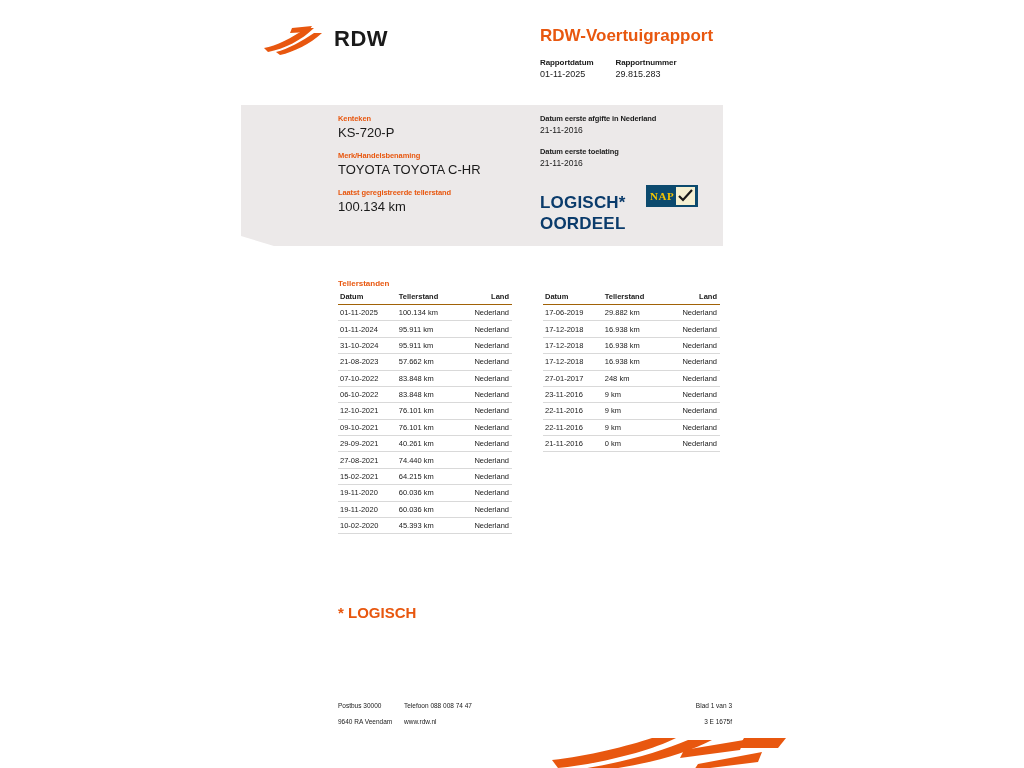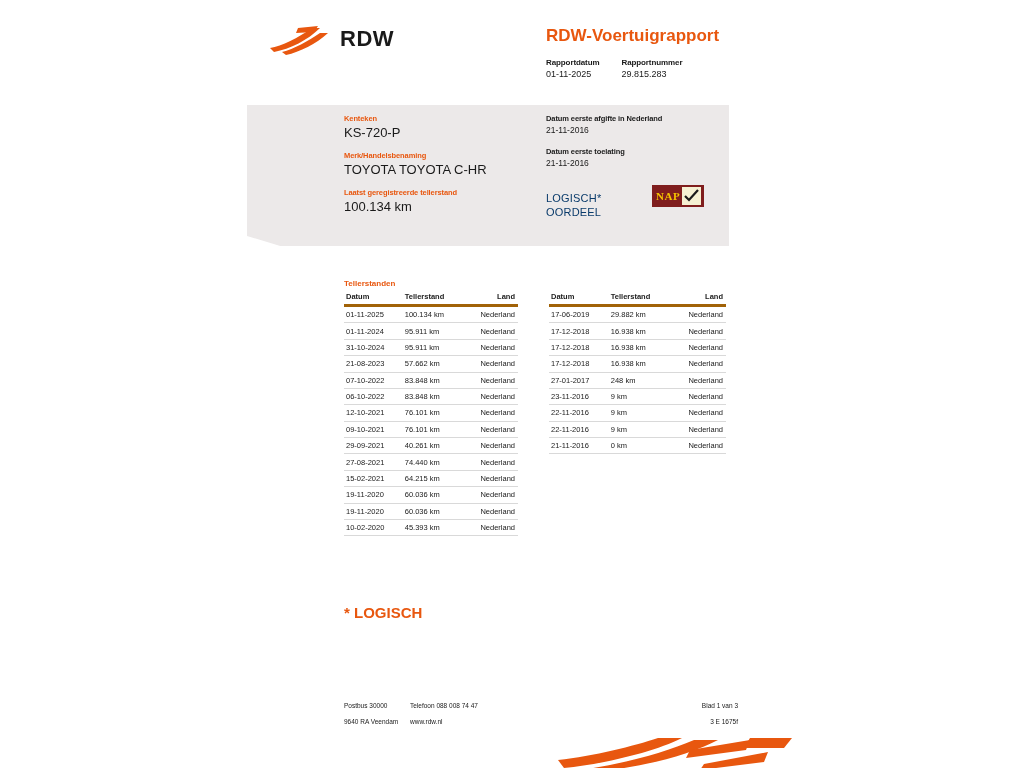--- a/index.html
+++ b/index.html
@@ -9,21 +9,20 @@
     width: 1024px;
     height: 768px;
     overflow: hidden;
     font-family: "Liberation Sans", sans-serif;
     color: #1a1a1a;
   }
   .page {
     position: relative;
     width: 860px;
     height: 768px;
-    margin-left: 6px;
   }
   
   .brand {
     position: absolute;
     left: 262px;
     top: 22px;
     display: flex;
     align-items: center;
     gap: 10px;
   }
@@ -117,33 +116,33 @@
   .field-label-dark.first { margin-top: 0; }
   .field-value-sm {
     font-size: 8.5px;
     color: #1a1a1a;
     margin-top: 2px;
   }
   .verdict {
     position: absolute;
     left: 540px;
     top: 192px;
-    font-size: 11px;
-    font-weight: normal;
+    font-size: 17px;
+    font-weight: bold;
     color: #0a3b6b;
     line-height: 1.25;
     letter-spacing: 0.2px;
   }
   .nap-badge {
     position: absolute;
     left: 646px;
     top: 185px;
     width: 52px;
     height: 22px;
-    background: #7f1d1d;
+    background: #0c4a6e;
     display: flex;
     align-items: center;
     padding: 0 2px;
     box-sizing: border-box;
   }
   .nap-badge .nap-text {
     color: #f5c400;
     font-size: 11px;
     font-weight: bold;
     font-family: "Liberation Serif", serif;
@@ -174,21 +173,21 @@
     font-size: 7.5px;
     color: #1a1a1a;
   }
   .tbl.left { left: 338px; top: 291px; width: 174px; }
   .tbl.right { left: 543px; top: 291px; width: 177px; }
   .tbl th {
     font-size: 7.5px;
     font-weight: bold;
     text-align: left;
     padding: 1px 2px 3px 2px;
-    border-bottom: 3px solid #a16207;
+    border-bottom: 1px solid #a16207;
     white-space: nowrap;
   }
   .tbl th.num, .tbl td.num { text-align: left; }
   .tbl th.land, .tbl td.land { text-align: right; padding-right: 3px; }
   .tbl td {
     padding: 3.2px 2px;
     border-bottom: 1px solid #d9d9d9;
     white-space: nowrap;
   }
   .tbl tr:last-child td { border-bottom: 1px solid #d9d9d9; }

